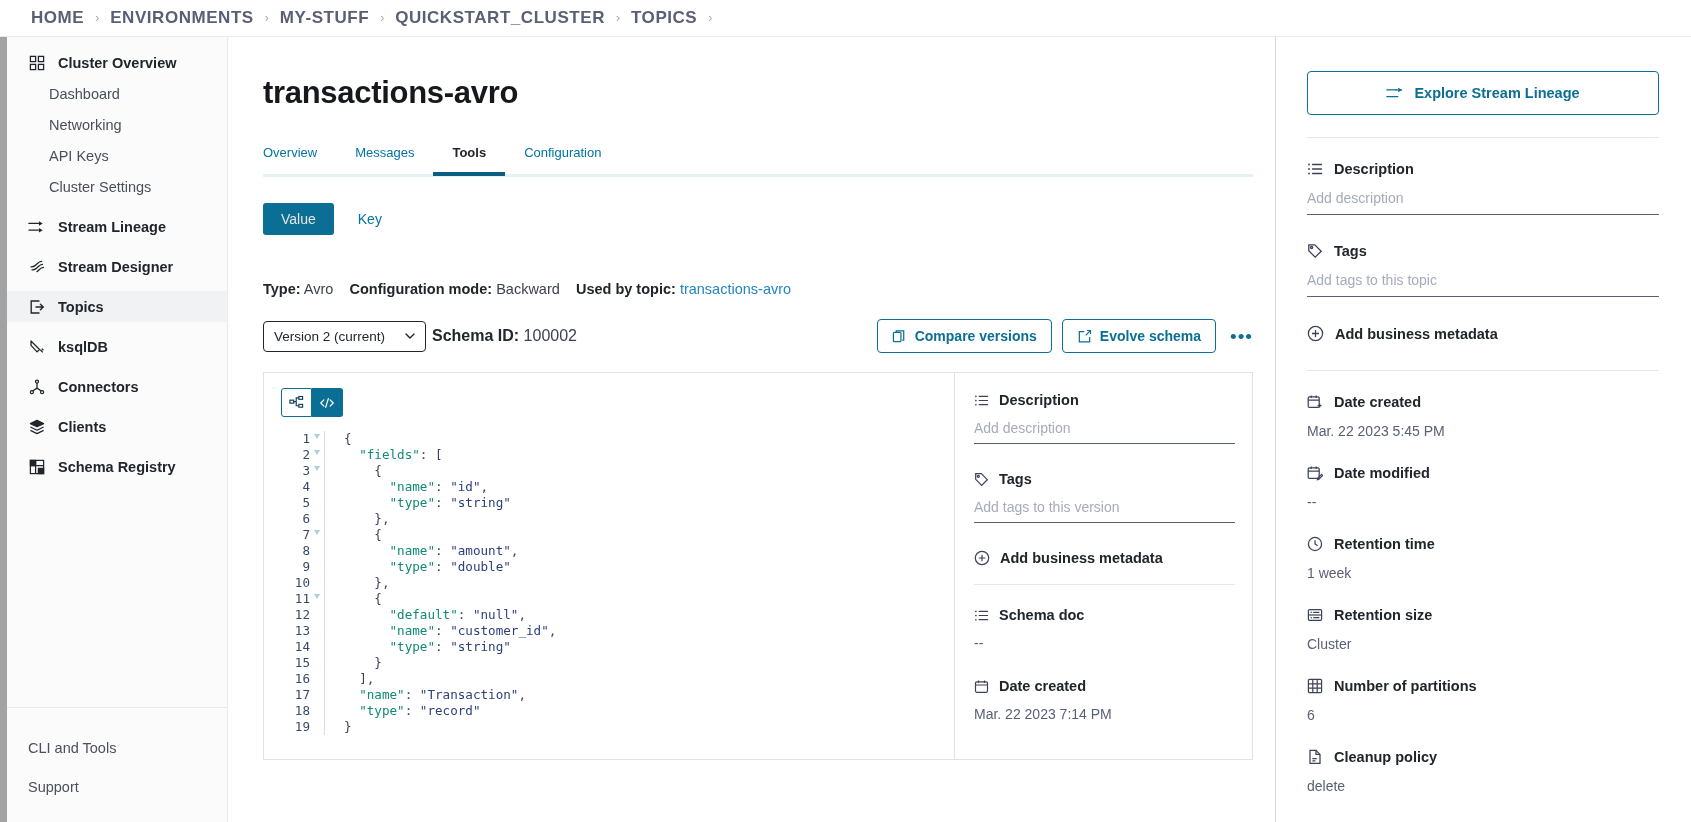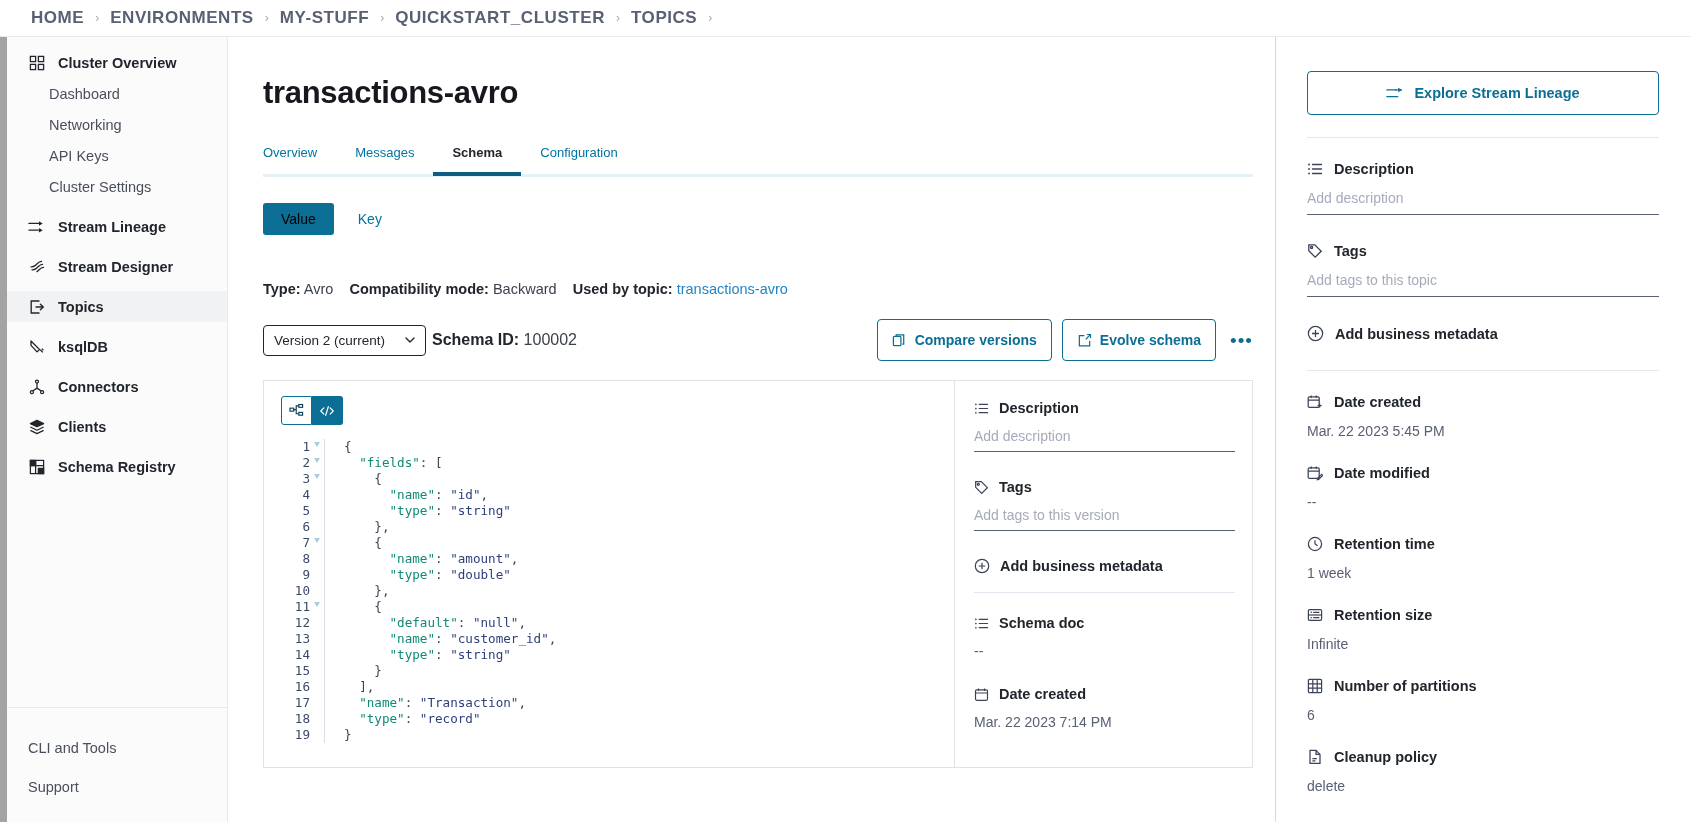--- a/index.html
+++ b/index.html
@@ -98,21 +98,21 @@
     left: 0; right: 0; bottom: -2px; height: 4px;
     background: #0b5d82;
   }
   .tabs-rule {
     height: 3px; background: #e6f1f6;
     width: 990px; margin-bottom: 26px;
   }
 
   .seg-row { display: flex; align-items: center; gap: 6px; margin-bottom: 46px; }
   .seg-btn {
-    background: #0b6e94; color: #000000;
+    background: #0b6e94; color: #e5e5e5;
     font-size: 14px; border-radius: 3px;
     padding: 8px 18px; cursor: pointer; border: none;
   }
   .seg-btn.ghost { background: transparent; color: #0074a2; }
 
   .meta-line { font-size: 14.5px; color: #3c414e; margin-bottom: 22px; }
   .meta-line b { font-weight: 700; color: #21252c; }
   .meta-link { color: #2385c3; text-decoration: none; }
 
   .version-row {
@@ -131,21 +131,21 @@
   }
   .schema-id { font-size: 16px; color: #3c414e; margin-left: 6px; }
   .schema-id b { font-weight: 700; color: #21252c; }
   .spacer { flex: 1 1 auto; }
 
   .obtn {
     display: inline-flex; align-items: center; gap: 8px;
     border: 1px solid #0b6e94; color: #0b6e94;
     background: #fff; border-radius: 4px;
     font-size: 14px; font-weight: 700;
-    height: 42px; padding: 0 14px; cursor: pointer;
+    height: 34px; padding: 0 14px; cursor: pointer;
   }
   .kebab {
     margin-left: 14px; color: #0b6e94;
     font-size: 19px; letter-spacing: 1px; cursor: pointer;
     line-height: 1;
   }
 
   
   .schema-panel {
     width: 990px; height: 388px;
@@ -382,35 +382,35 @@
         </div>
     </nav>
 
     <main class="main">
 
       <h1 class="page-title">transactions-avro</h1>
 
       <div class="tabs" id="tab-bar">
           <div class="tab">Overview</div>
           <div class="tab">Messages</div>
-          <div class="tab active">Schema</div>
+          <div class="tab active">Tools</div>
           <div class="tab">Configuration</div>
         </div>
       <div class="tabs-rule"></div>
 
       <div class="seg-row" id="seg-row">
           <button class="seg-btn">Value</button>
           <button class="seg-btn ghost">Key</button>
         </div>
 
       <div class="meta-line">
         <b>Type:</b>
         <span>Avro</span>
         &nbsp;&nbsp;
-        <b>Compatibility mode:</b>
+        <b>Configuration mode:</b>
         <span>Backward</span>
         &nbsp;&nbsp;
         <b>Used by topic:</b>
         <a class="meta-link" href="#">transactions-avro</a>
       </div>
 
       <div class="version-row">
         <div class="select-wrap">
           <span>Version 2 (current)</span>
           <span class="caret">
@@ -652,21 +652,21 @@
               <svg width="16" height="16" viewBox="0 0 16 16" fill="none" stroke="#3c4257" stroke-width="1.2">
                 <rect x="1.4" y="2.6" width="13.2" height="10.8" rx="1.3"></rect>
                 <path d="M1.4 8h13.2"></path>
                 <circle cx="4.2" cy="5.3" r=".75" fill="#3c4257" stroke="none"></circle>
                 <circle cx="4.2" cy="10.7" r=".75" fill="#3c4257" stroke="none"></circle>
                 <path d="M6.2 5.3h6.2M6.2 10.7h6.2"></path>
               </svg>
             </span>
             <span>Retention size</span>
           </div>
-          <div class="rp-val">Infinite</div>
+          <div class="rp-val">Cluster</div>
           <div class="rp-head">
             <span class="ico">
               <svg width="16" height="16" viewBox="0 0 16 16" fill="none" stroke="#3c4257" stroke-width="1.2">
                 <rect x="1.4" y="1.4" width="13.2" height="13.2" rx="1.2"></rect>
                 <path d="M1.4 5.8h13.2M1.4 10.2h13.2M5.8 1.4v13.2M10.2 1.4v13.2"></path>
               </svg>
             </span>
             <span>Number of partitions</span>
           </div>
           <div class="rp-val">6</div>

